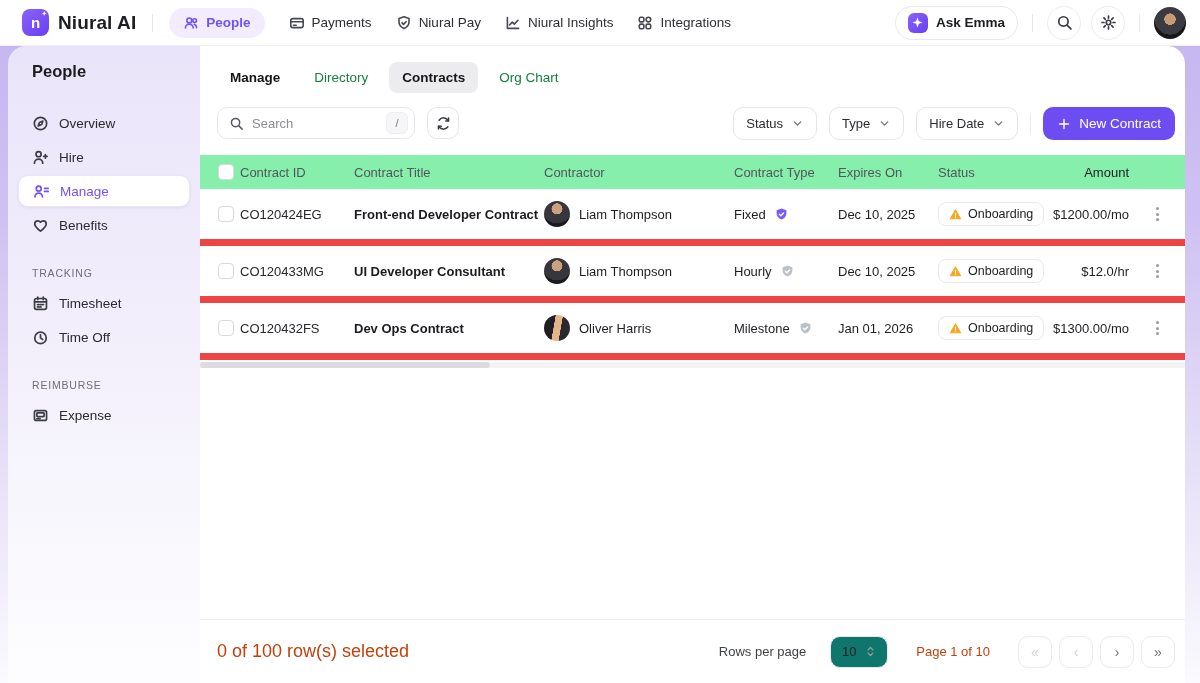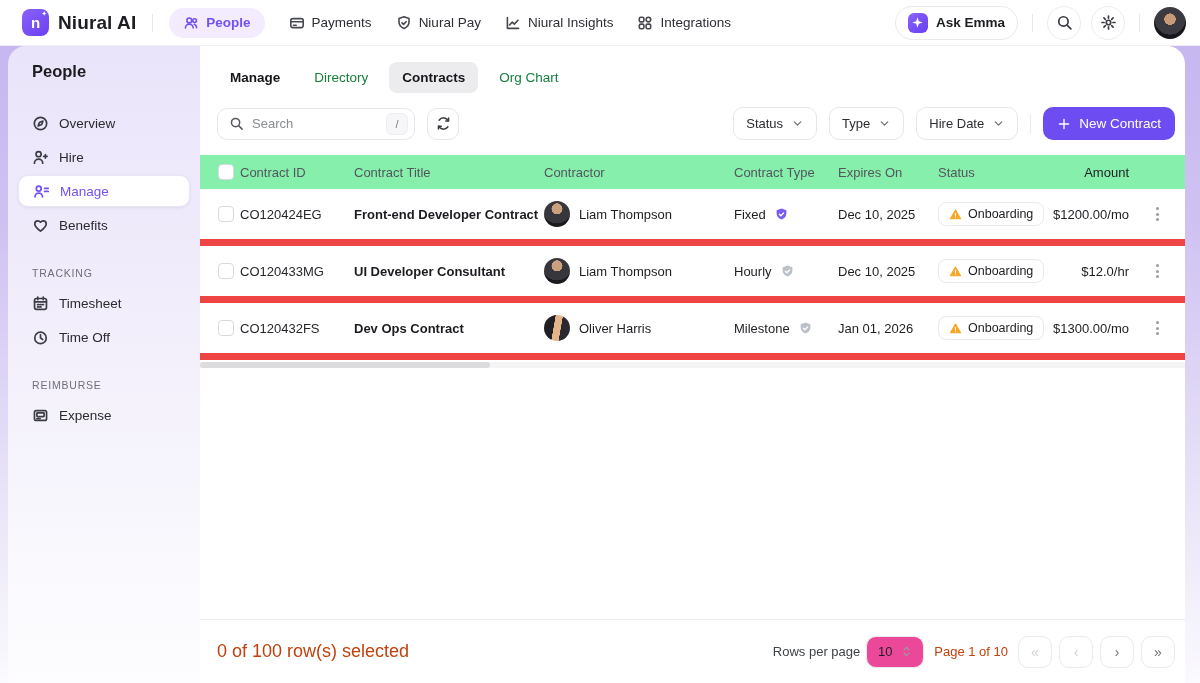--- a/index.html
+++ b/index.html
@@ -86,21 +86,21 @@
   
   .main { flex:1; background:#fff; display:flex; flex-direction:column; min-width:0; }
   .tabs-row { display:flex; align-items:center; gap:8px; padding:16px 0 0 17px; }
   .tab {
     font-size:13.5px; color:#15803d; font-weight:500; padding:8px 13px;
     border-radius:8px; cursor:pointer; white-space:nowrap;
   }
   .tab.bold { color:#151619; font-weight:700; }
   .tab.selected { background:#ececef; color:#151619; font-weight:700; }
   .toolbar-row {
-    display:flex; align-items:center; margin:14px 10px 0 17px;
+    display:flex; align-items:flex-start; margin:14px 10px 0 17px;
   }
   .search-box {
     width:198px; height:32px; border:1px solid #e6e6ea; border-radius:10px;
     display:flex; align-items:center; gap:8px; padding:0 6px 0 11px; background:#fff;
   }
   .search-box input {
     border:none; outline:none; flex:1; font-size:13px; font-family:inherit; color:#333;
     min-width:0; background:transparent;
   }
   .search-box input::placeholder { color:#8b8d94; }
@@ -152,24 +152,24 @@
   .kebab i { width:3px; height:3px; border-radius:50%; background:#9a9aa2; display:block; }
   .hscroll { height:6px; background:#f4f4f5; margin-top:2px; position:relative; }
   .hscroll .thumb { position:absolute; left:0; top:0; height:6px; width:290px; background:#dcdcdf; border-radius:3px; cursor:pointer; }
   .spacer { flex:1; }
   
   .table-footer {
     border-top:1px solid #ececef; height:64px; display:flex; align-items:center;
     padding:0 10px 0 17px;
   }
   .selected-text { color:#c2410c; font-size:18px; }
-  .footer-right { margin-left:auto; display:flex; align-items:center; gap:6px; }
+  .footer-right { margin-left:auto; display:flex; align-items:center; gap:24px; }
   .rpp-label { color:#3f4246; font-size:13px; }
   .rpp-select {
-    width:58px; height:32px; border:1px solid #e9e9ee; border-radius:10px; background:#ec4899;
+    width:58px; height:32px; border:1px solid #e9e9ee; border-radius:10px; background:#0f766e;
     display:flex; align-items:center; justify-content:center; gap:7px; font-size:13px; cursor:pointer;
   }
   .page-text { font-size:13px; font-weight:500; color:#c2410c; margin:0 4px; }
   .pg-btns { display:flex; gap:7px; }
   .pg-btn {
     width:34px; height:32px; border:1px solid #ebebef; border-radius:10px; background:#fff;
     display:flex; align-items:center; justify-content:center; font-size:14px; cursor:pointer;
     color:#6f7277;
   }
   .pg-btn.disabled { color:#cfcfd4; cursor:default; }

